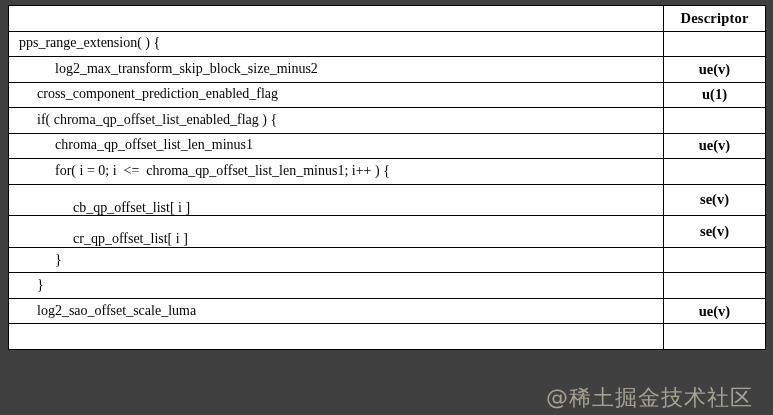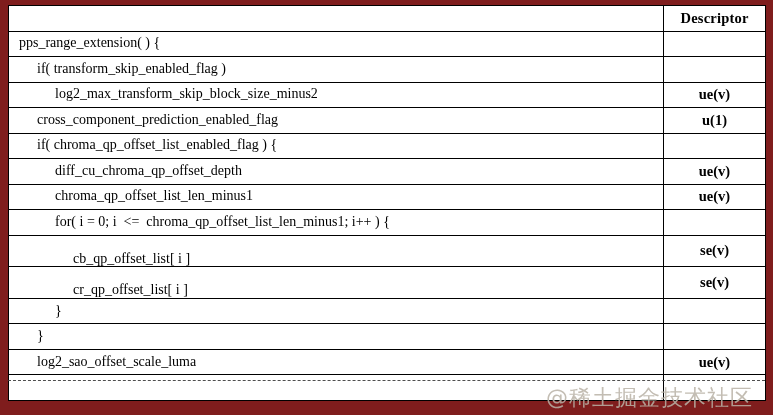--- a/index.html
+++ b/index.html
@@ -4,21 +4,21 @@
 <style>
   html, body {
     margin: 0;
     padding: 0;
     background: #ffffff;
   }
   #screenshot {
     position: relative;
     width: 773px;
     height: 415px;
-    background: #7f1d1d;
+    background: #404040;
     overflow: hidden;
     font-family: "Liberation Serif", "DejaVu Serif", serif;
   }
 
   
   #syntax-table {
     position: absolute;
     left: 8px;
     top: 5px;
     width: 757px;
@@ -120,56 +120,40 @@
         <tr>
           <td>
             <span class="syn norm ind0">pps_range_extension( ) {</span>
           </td>
           <td>
             <span class="desc"></span>
           </td>
         </tr>
         <tr>
           <td>
-            <span class="syn norm ind1">if( transform_skip_enabled_flag )</span>
-          </td>
-          <td>
-            <span class="desc"></span>
-          </td>
-        </tr>
-        <tr>
-          <td>
             <span class="syn bold ind2">log2_max_transform_skip_block_size_minus2</span>
           </td>
           <td>
             <span class="desc">ue(v)</span>
           </td>
         </tr>
         <tr>
           <td>
             <span class="syn bold ind1">cross_component_prediction_enabled_flag</span>
           </td>
           <td>
             <span class="desc">u(1)</span>
           </td>
         </tr>
         <tr>
           <td>
             <span class="syn norm ind1">if( chroma_qp_offset_list_enabled_flag ) {</span>
           </td>
           <td>
             <span class="desc"></span>
-          </td>
-        </tr>
-        <tr>
-          <td>
-            <span class="syn bold ind2">diff_cu_chroma_qp_offset_depth</span>
-          </td>
-          <td>
-            <span class="desc">ue(v)</span>
           </td>
         </tr>
         <tr>
           <td>
             <span class="syn bold ind2">chroma_qp_offset_list_len_minus1</span>
           </td>
           <td>
             <span class="desc">ue(v)</span>
           </td>
         </tr>

